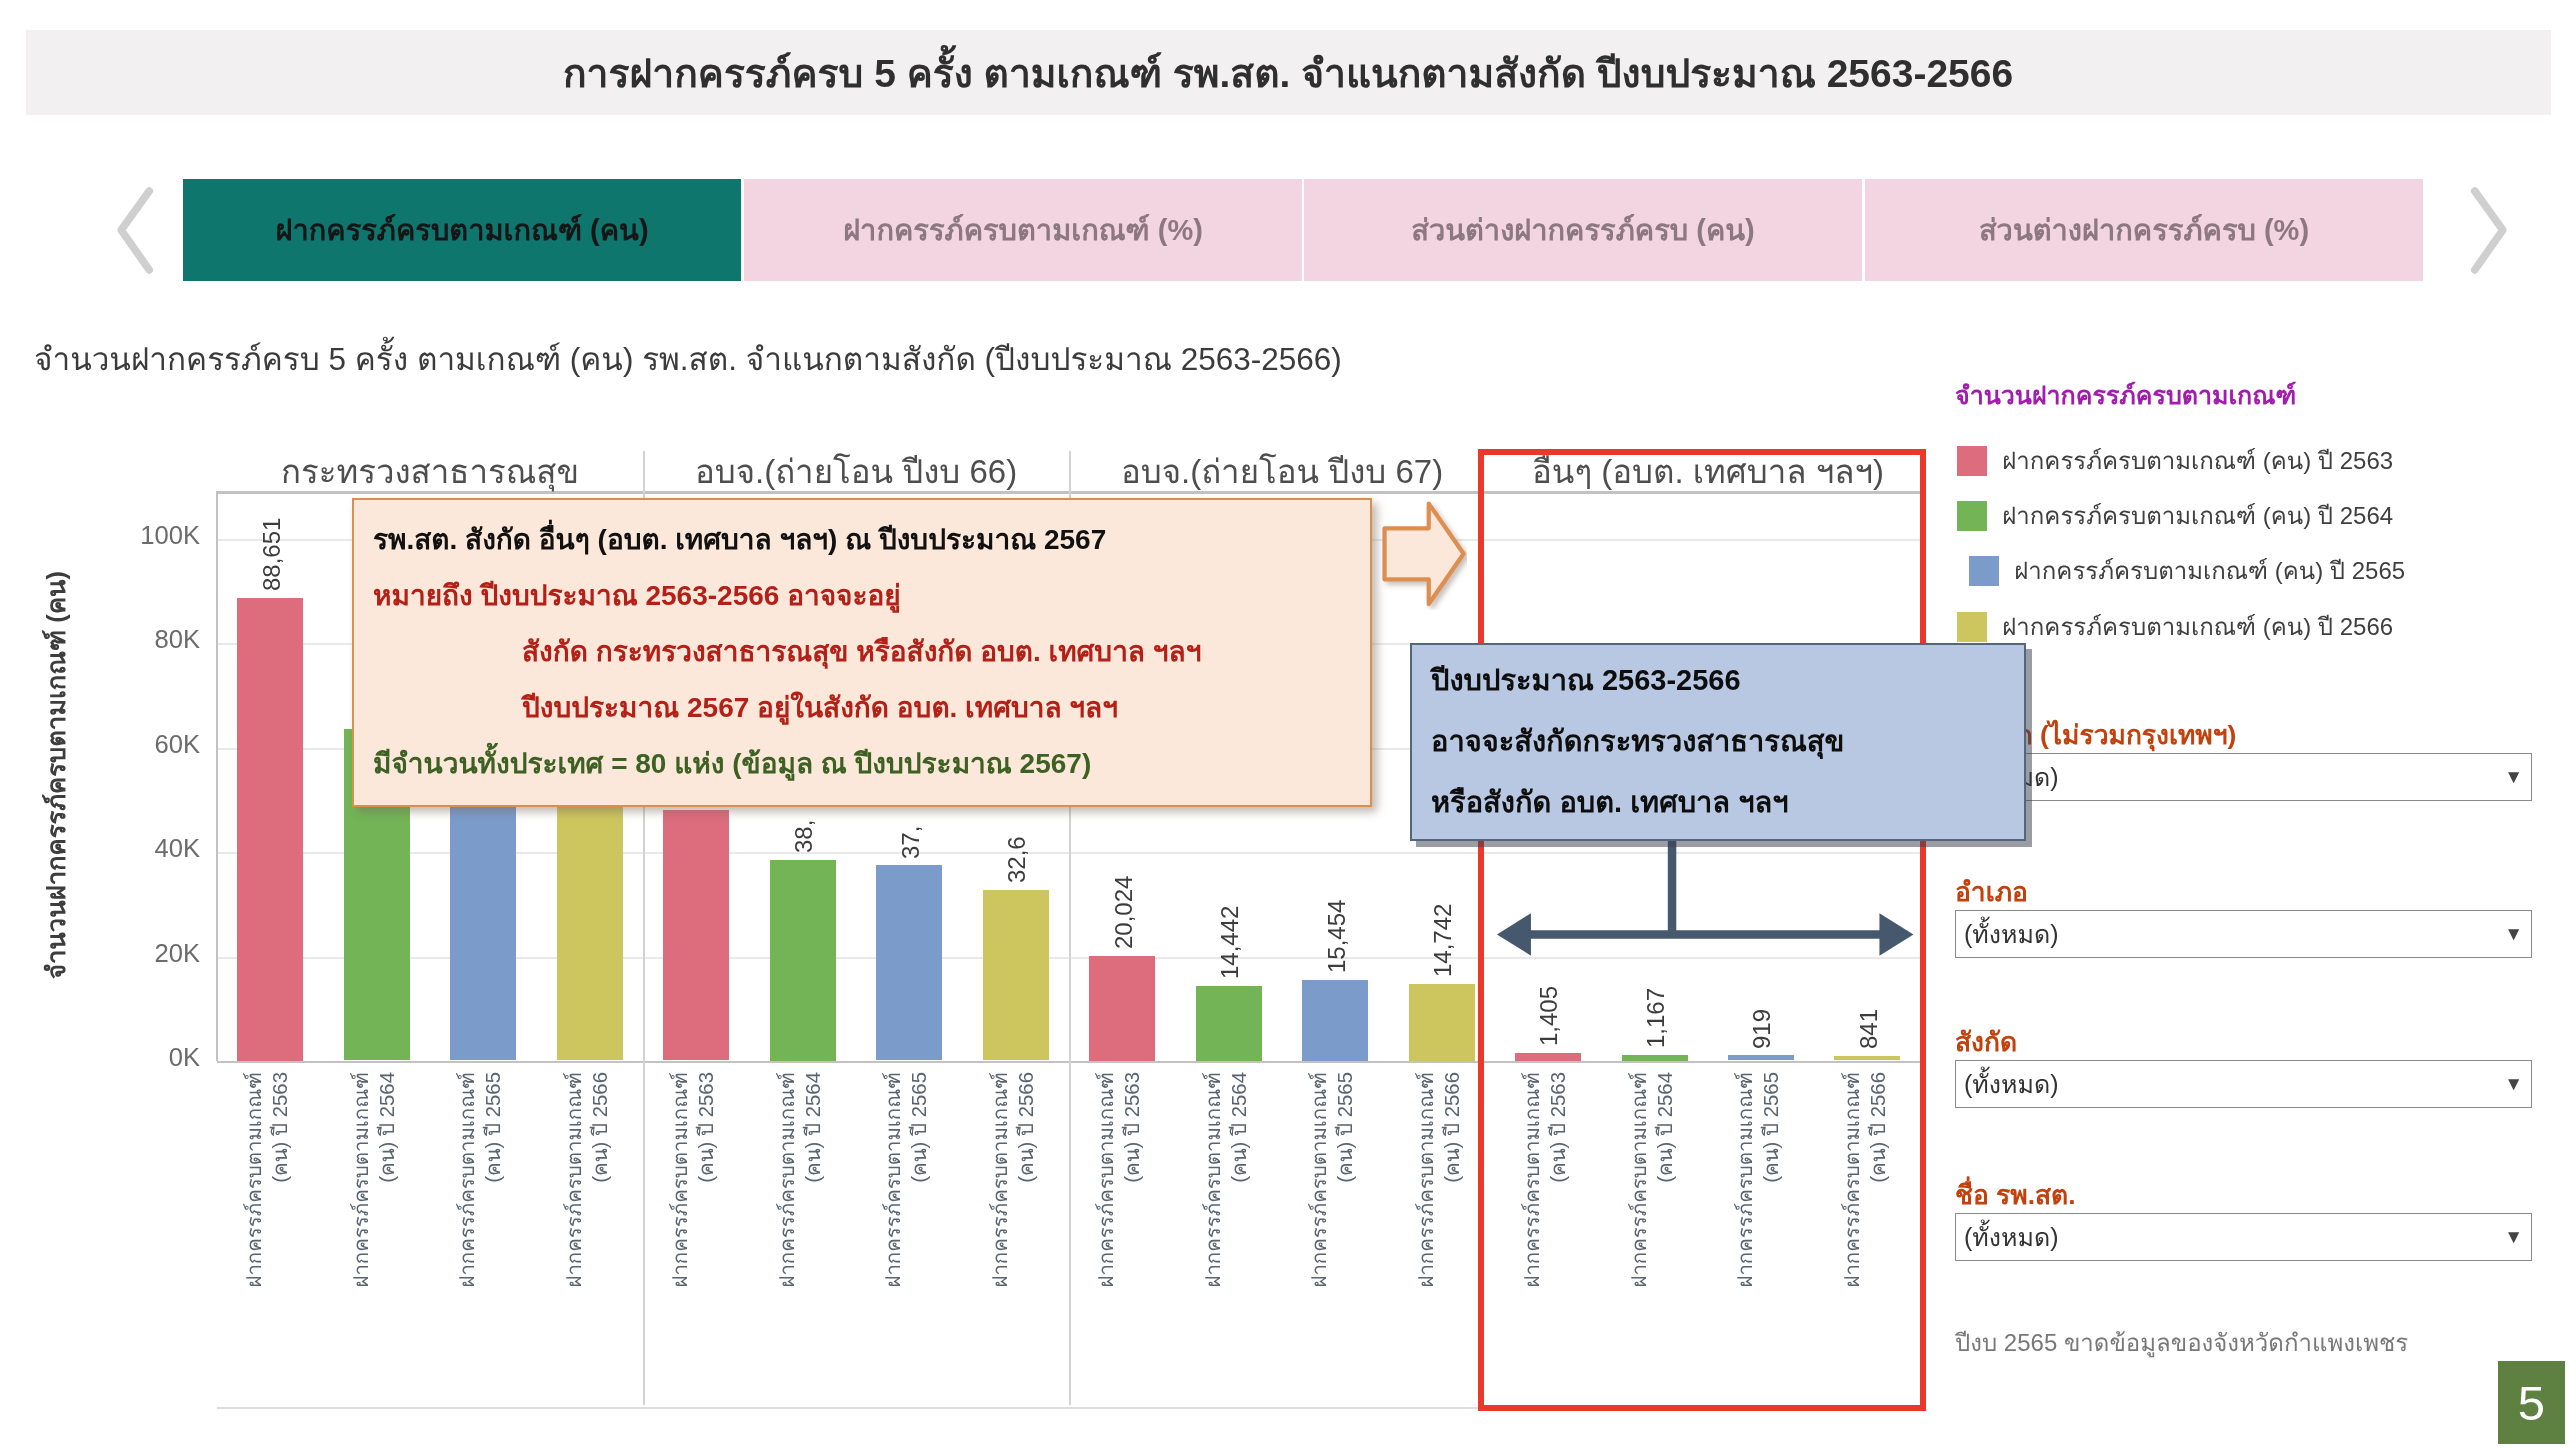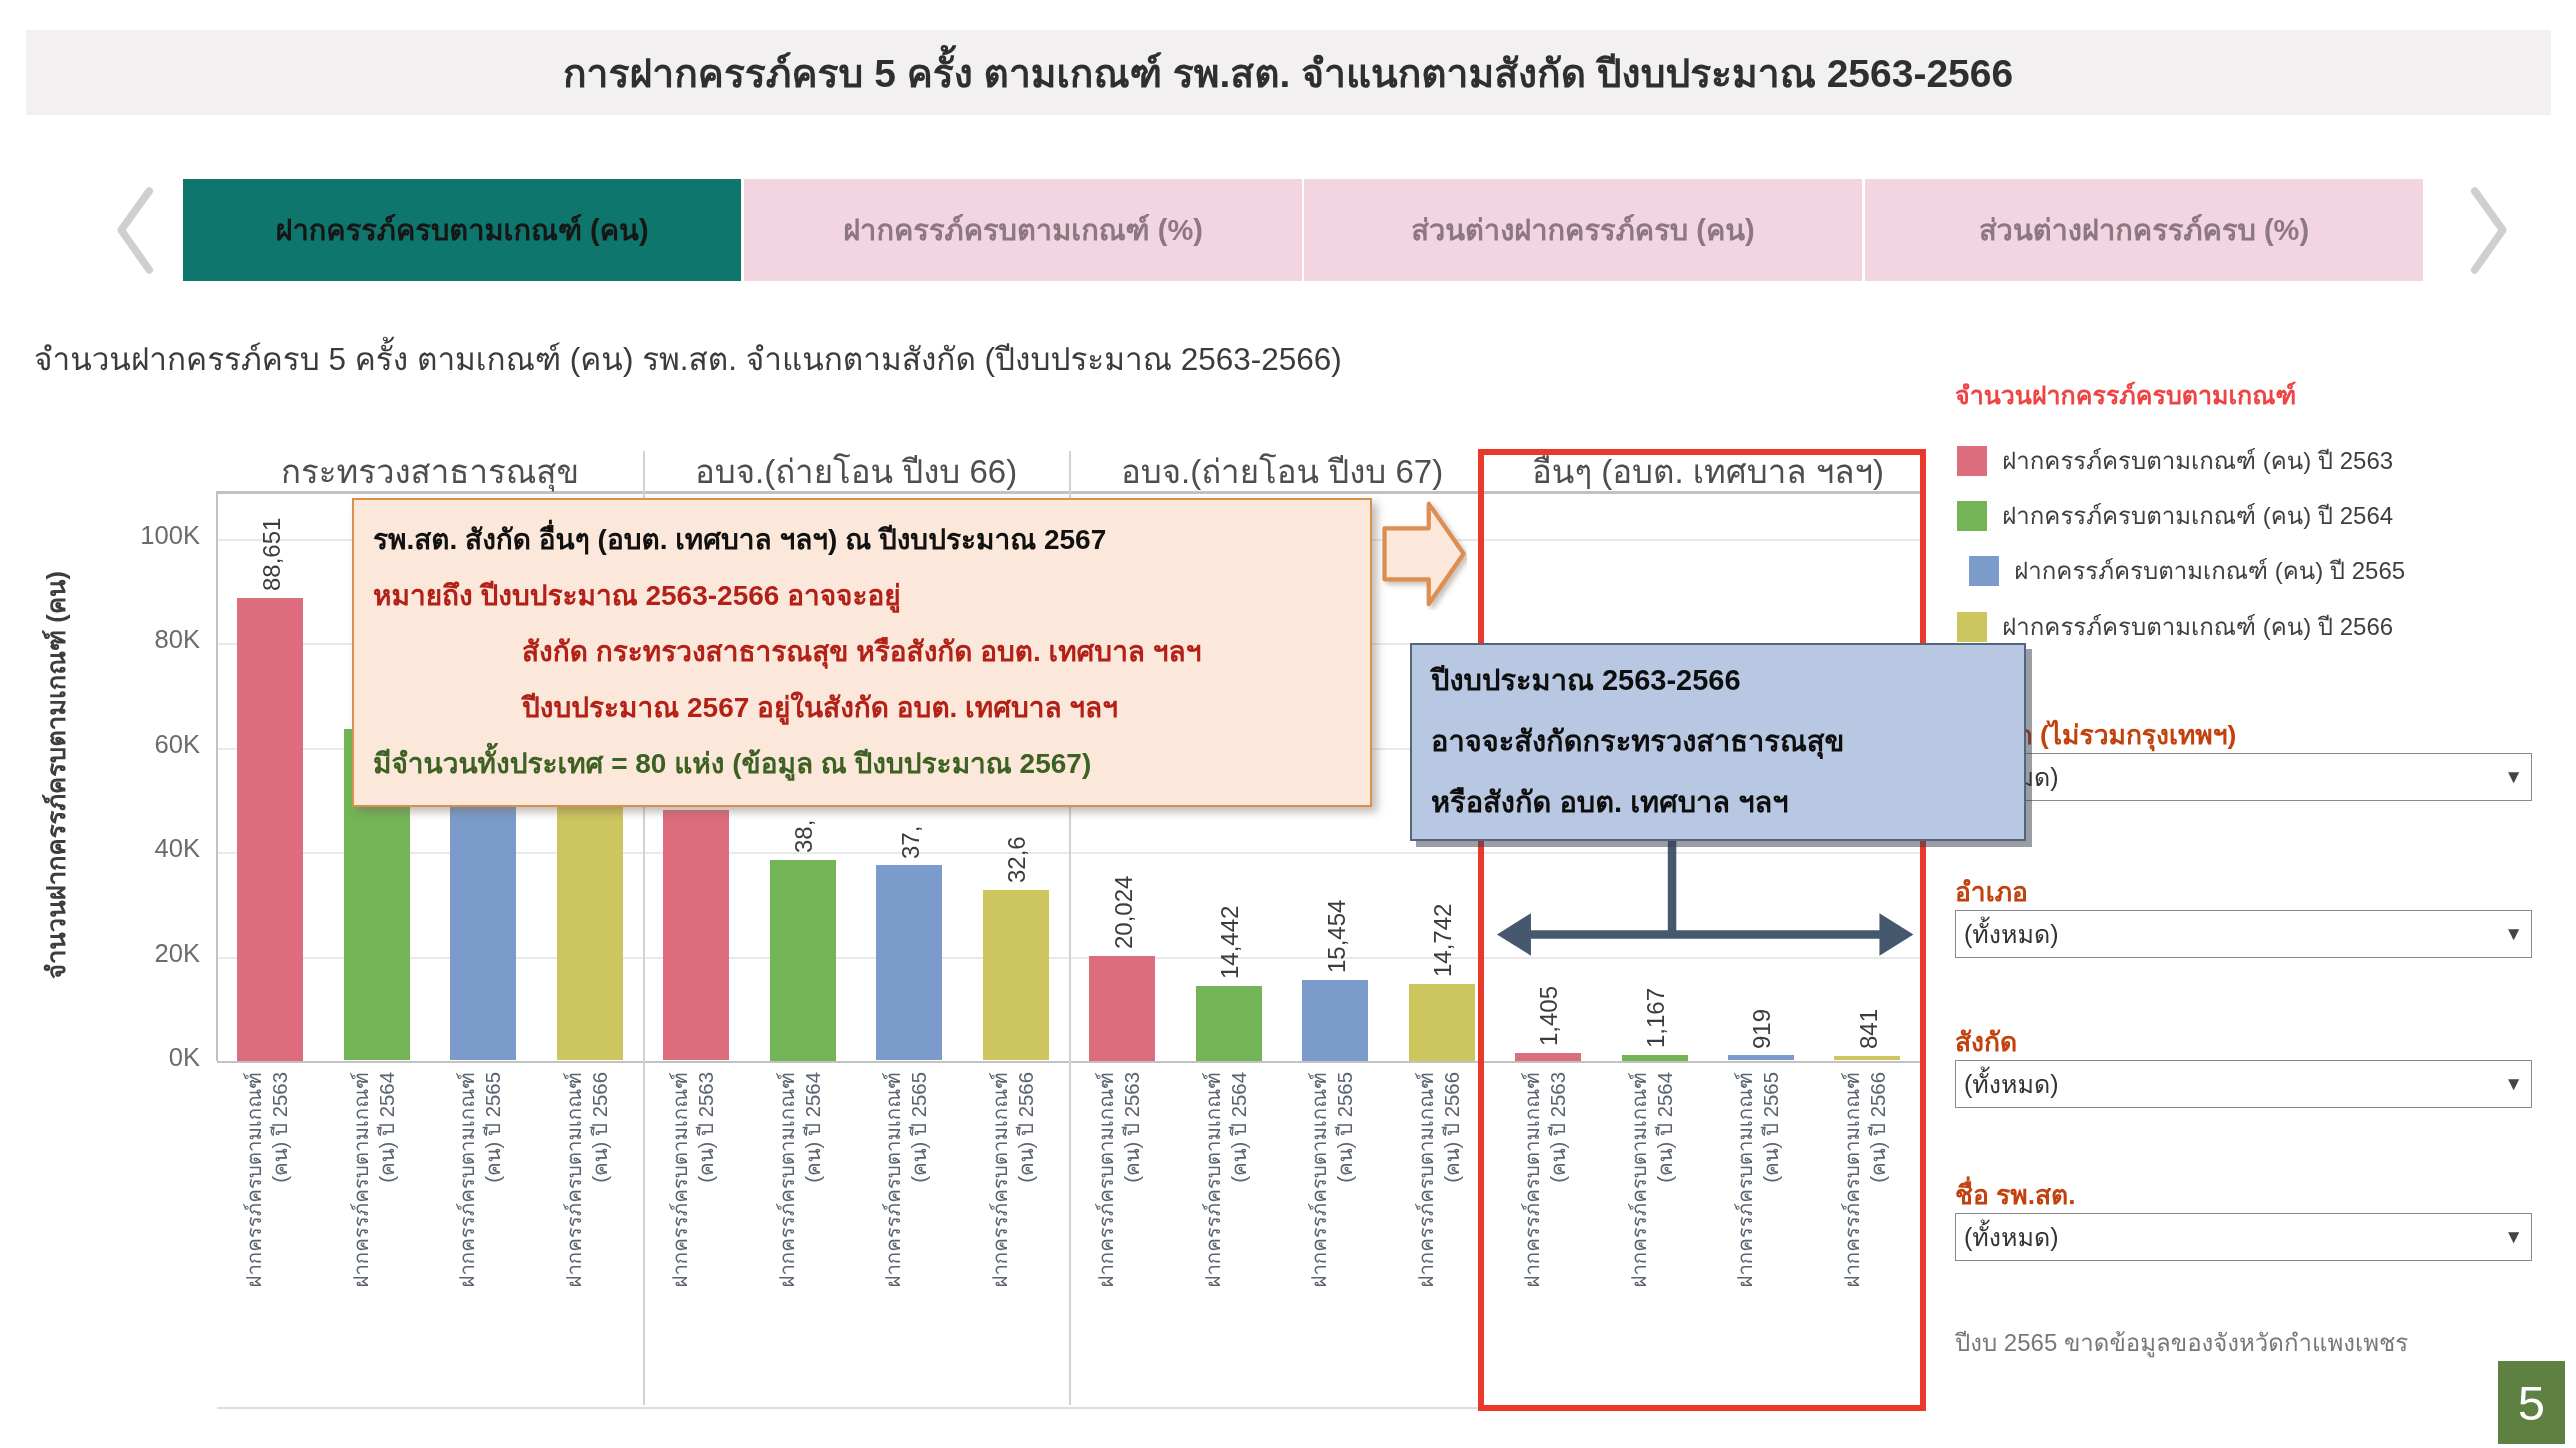--- a/index.html
+++ b/index.html
@@ -55,21 +55,21 @@
   .orange-box .ln-green{color:#3c6123;}
   .blue-box{position:absolute;left:1410px;top:643px;width:616px;height:198px;
             box-sizing:border-box;background:#b9c8e2;border:2.6px solid #54657e;
             box-shadow:6px 6px 0 rgba(55,60,75,.5);z-index:40;
             padding:5.1px 19px;font-size:29px;font-weight:bold;color:#0e0e0e;line-height:61px;}
   .arrow-svg{position:absolute;z-index:45;}
   .conn-svg{position:absolute;left:1448px;top:818px;z-index:20;}
 
   
   .legend-title{position:absolute;left:1955px;top:375px;font-size:25px;
-                font-weight:bold;color:#ef4444;}
+                font-weight:bold;color:#a21caf;}
   .legend-item{position:absolute;left:1957px;height:31px;display:flex;
                align-items:center;cursor:pointer;}
   .legend-swatch{width:30px;height:30px;margin-right:15.3px;flex:0 0 auto;}
   .legend-label{font-size:24px;color:#3f3f3f;white-space:nowrap;}
 
   
   .filter-label{position:absolute;left:1955px;font-size:26.4px;font-weight:bold;color:#c2410c;}
   .filter-box{position:absolute;left:1955px;width:577px;height:48px;box-sizing:border-box;
               background:#fff;border:1.7px solid #8a8a8a;display:flex;align-items:center;
               padding:0 8px;cursor:pointer;}

